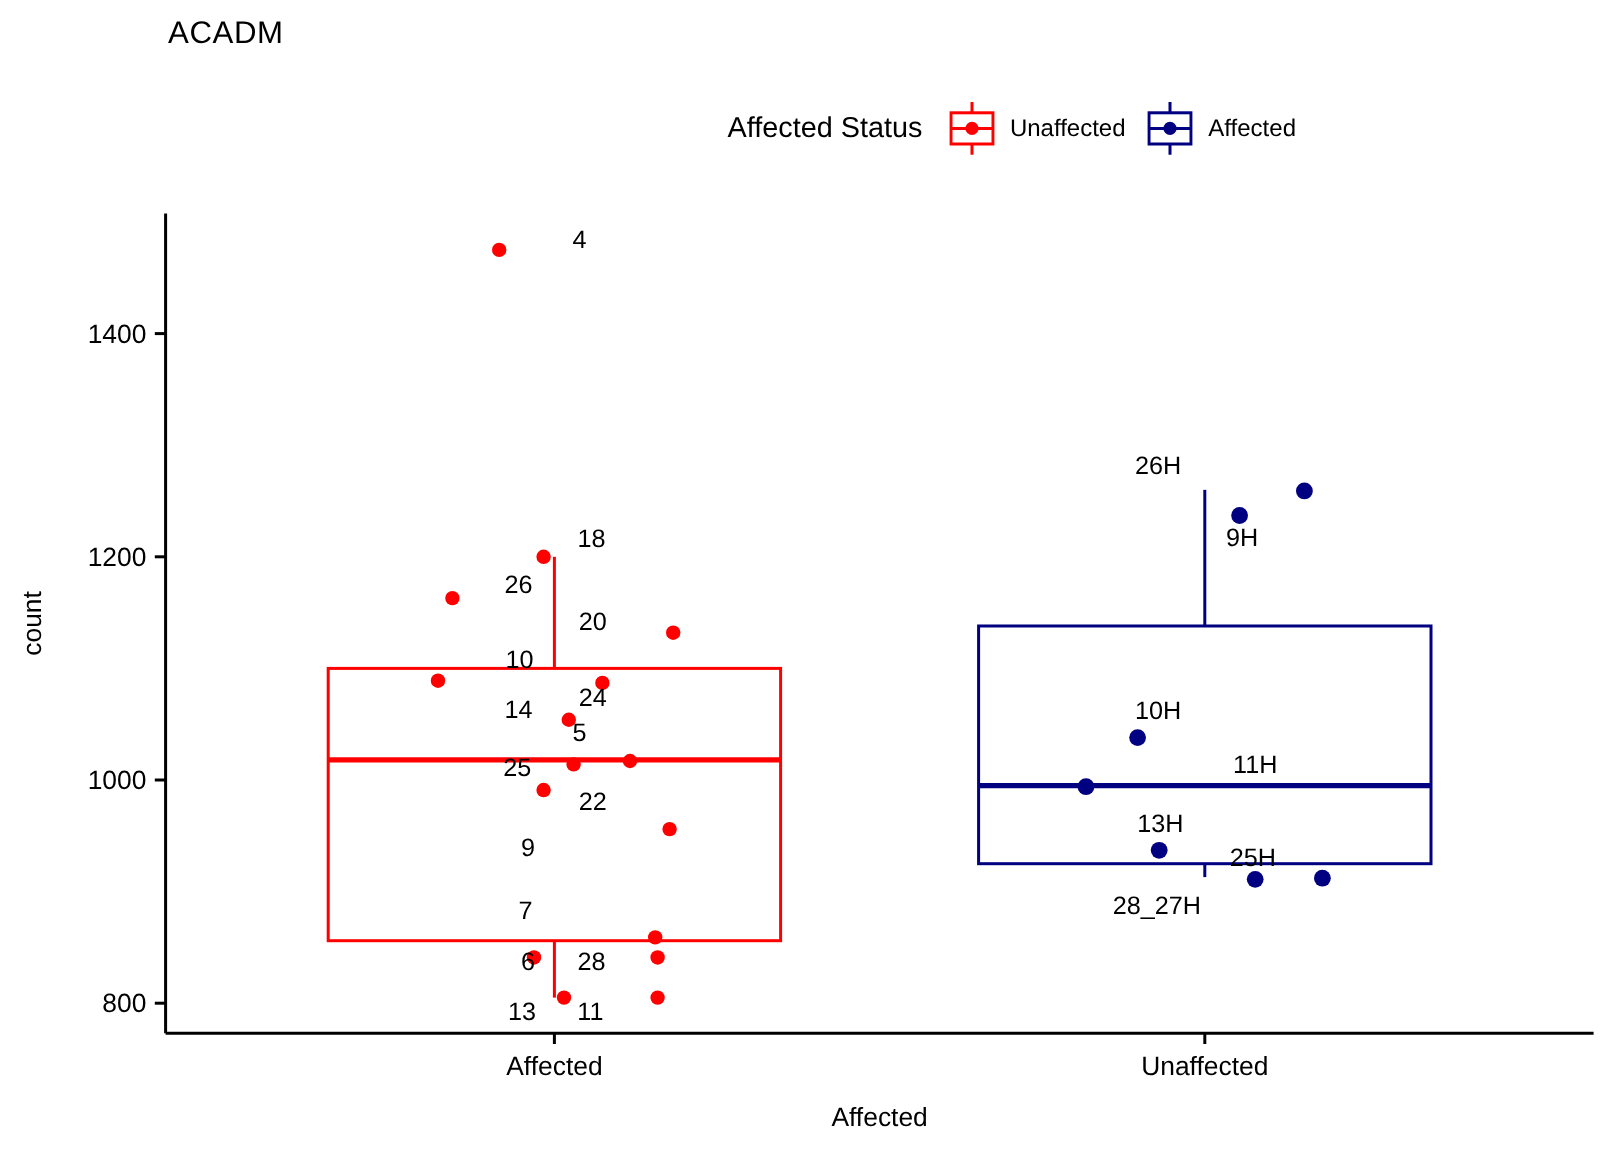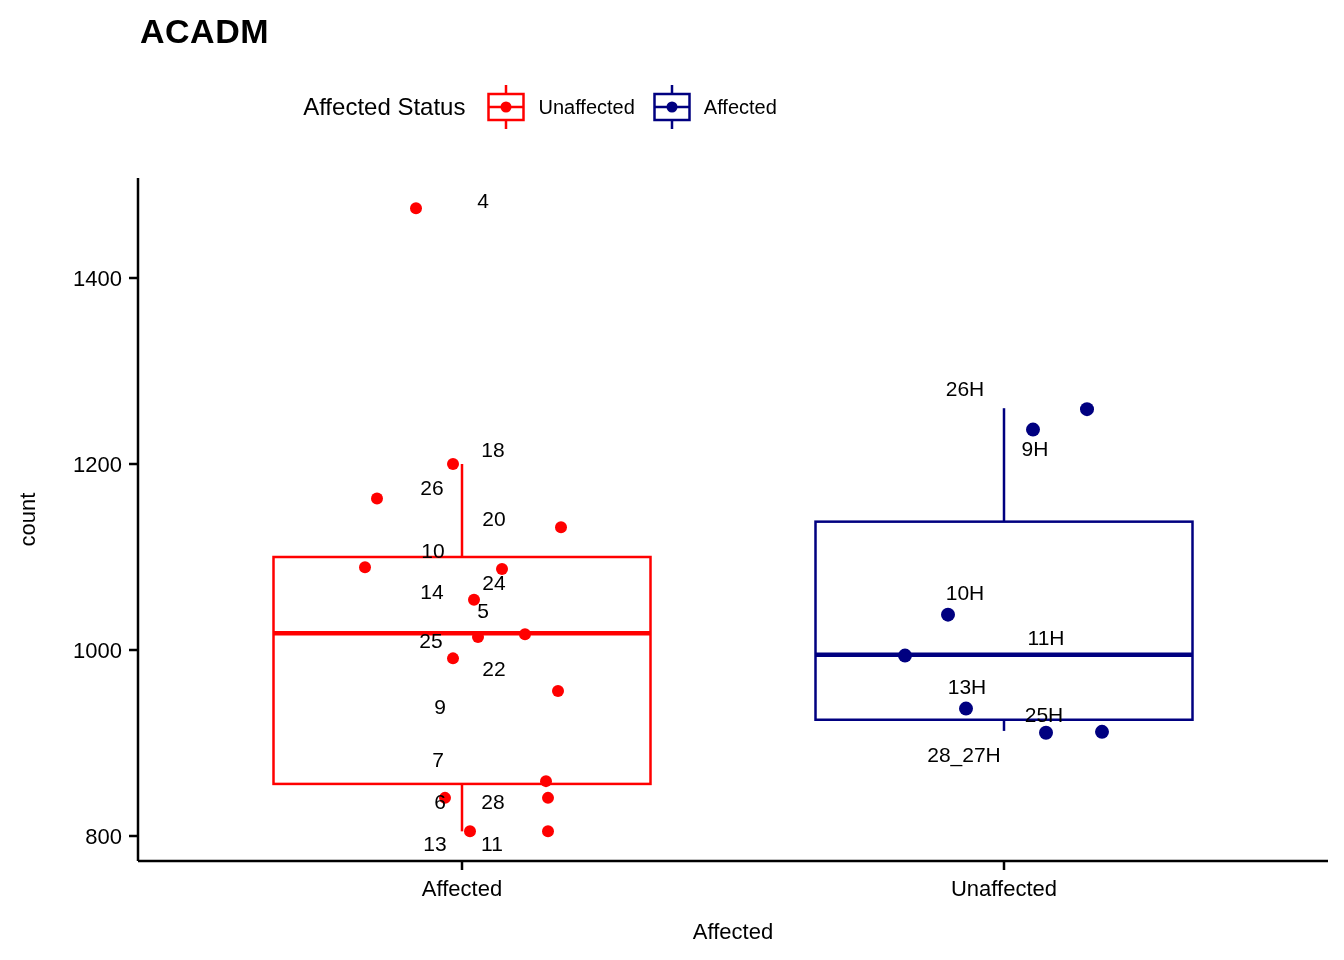--- a/index.html
+++ b/index.html
@@ -1,25 +1,25 @@
 <!DOCTYPE html>
 <html><head>
 <meta charset="utf-8">
 <style>
   html,body{margin:0;padding:0;background:#ffffff;}
   .canvas{
     position:relative;width:1344px;height:960px;background:#ffffff;overflow:hidden;
     font-family:"Liberation Sans", sans-serif;color:#000;
   }
   .chart-title{
-    position:absolute;left:140px;top:12px;font-size:34px;font-weight:700;letter-spacing:.5px;
+    position:absolute;left:140px;top:12px;font-size:26px;font-weight:400;letter-spacing:.5px;
   }
   .legend{
     position:absolute;left:0;top:84px;width:1080px;height:46px;
-    display:flex;align-items:center;justify-content:center;gap:18px;
+    display:flex;align-items:center;justify-content:flex-end;gap:18px;
   }
   .legend-title{font-size:24px;margin-right:4px;}
   .legend-item{display:flex;align-items:center;gap:13px;}
   .legend-label{font-size:20px;}
   svg.plot{position:absolute;left:0;top:0;}
   svg text{font-family:"Liberation Sans", sans-serif;fill:#000;}
 </style>
 </head>
 <body>
 

